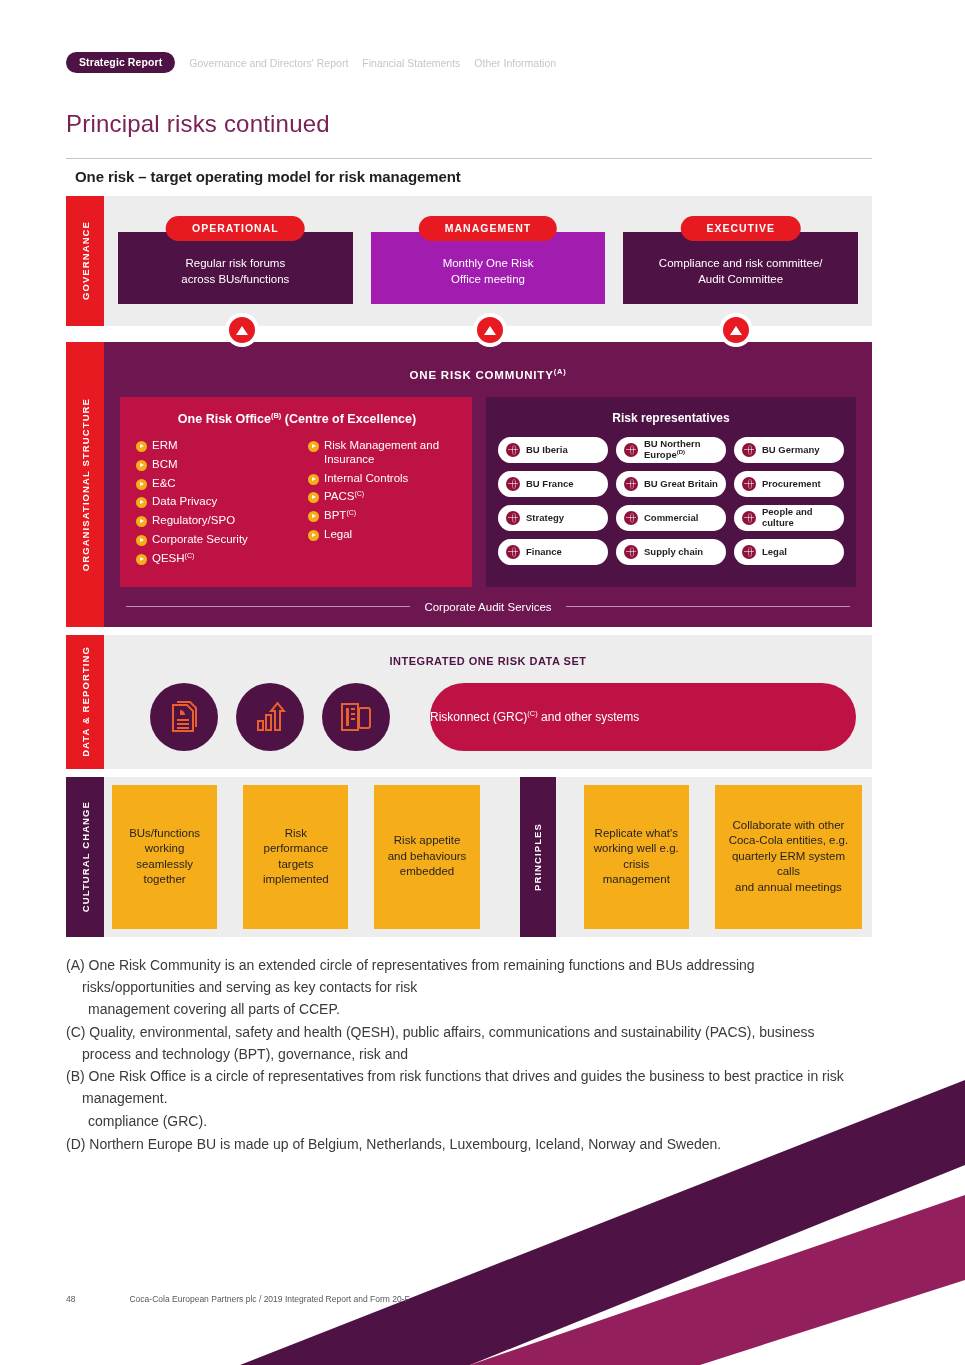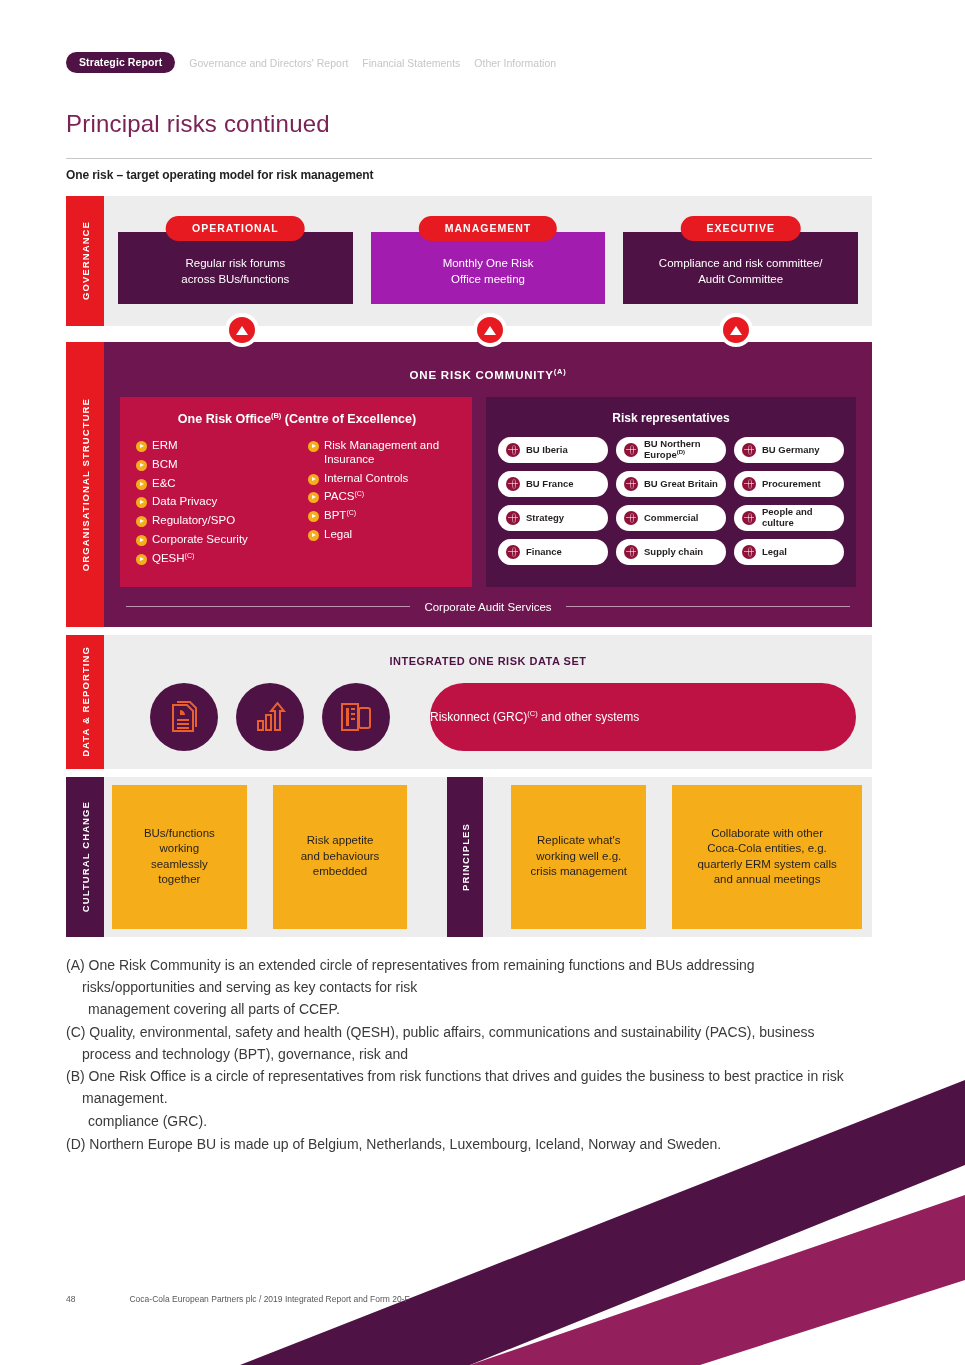--- a/index.html
+++ b/index.html
@@ -20,22 +20,22 @@
   }
   .tab-inactive { color: #c9c4c9; font-size: 10.5px; }
 
   
   .page-title {
     position: absolute; left: 66px; top: 110px;
     font-size: 24px; color: #7B2256; font-weight: normal; letter-spacing: .2px;
   }
   .rule { position: absolute; left: 66px; top: 158px; width: 806px; height: 1px; background: #c7c7c7; }
   .section-title {
-    position: absolute; left: 66px; top: 168px;
-    font-size: 12px; font-weight: bold; color: #231f20; letter-spacing: -.1px; text-align: right;
+    position: absolute; left: 75px; top: 168px;
+    font-size: 15px; font-weight: bold; color: #231f20; letter-spacing: -.1px; text-align: right;
   }
 
   
   .diagram { position: absolute; left: 66px; top: 196px; width: 806px; }
 
   .band { position: relative; display: flex; margin-bottom: 8px; }
   .side-label {
     width: 38px; flex: 0 0 38px;
     display: flex; align-items: center; justify-content: center;
     color: #ffffff; font-size: 9.5px; font-weight: bold; letter-spacing: 1.1px;
@@ -393,20 +393,24 @@
 
   <div class="band">
     <div class="side-label side-purple">
       <span>CULTURAL CHANGE</span>
     </div>
     <div class="cc-body">
       <div class="cc-card" style="white-space:pre-line">BUs/functions
 working
 seamlessly
 together</div>
+      <div class="cc-card" style="white-space:pre-line">Risk
+performance
+targets
+implemented</div>
       <div class="cc-card" style="white-space:pre-line">Risk appetite
 and behaviours
 embedded</div>
       <div class="principles-label">
         <span>PRINCIPLES</span>
       </div>
       <div class="cc-card" style="white-space:pre-line">Replicate what's
 working well e.g.
 crisis management</div>
       <div class="cc-card" style="flex: 1.45 1 0%; white-space: pre-line;">Collaborate with other

